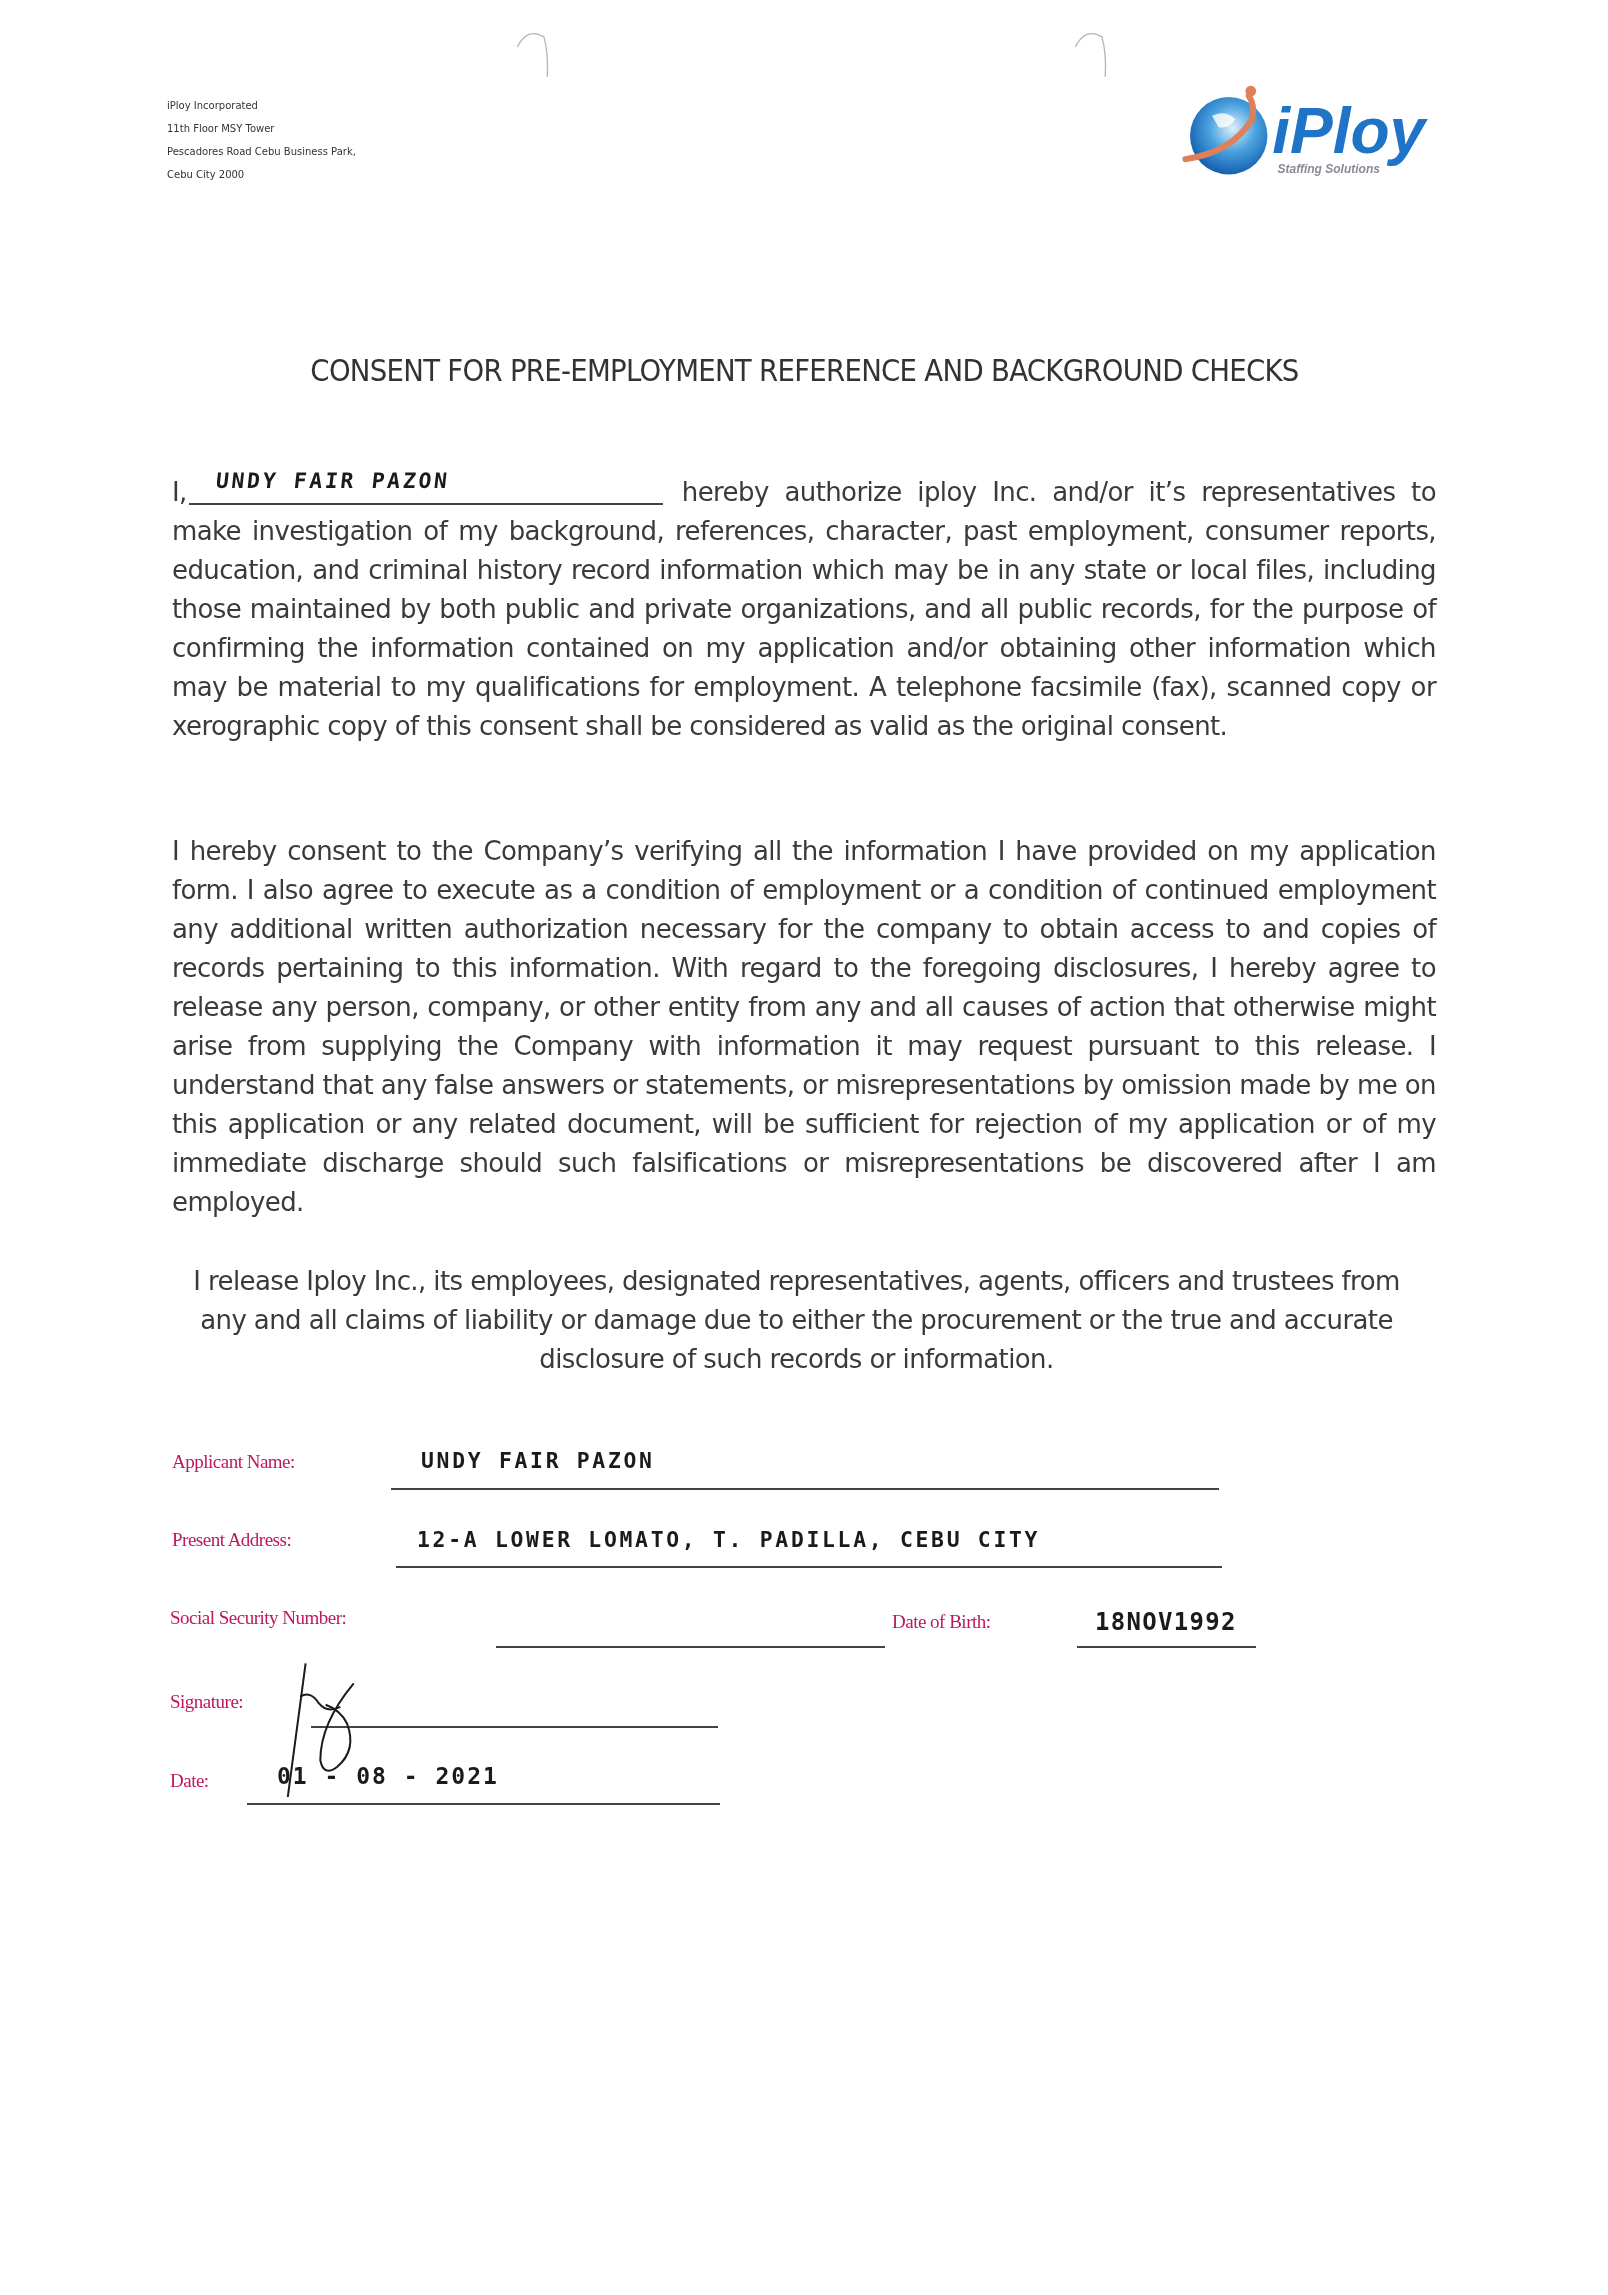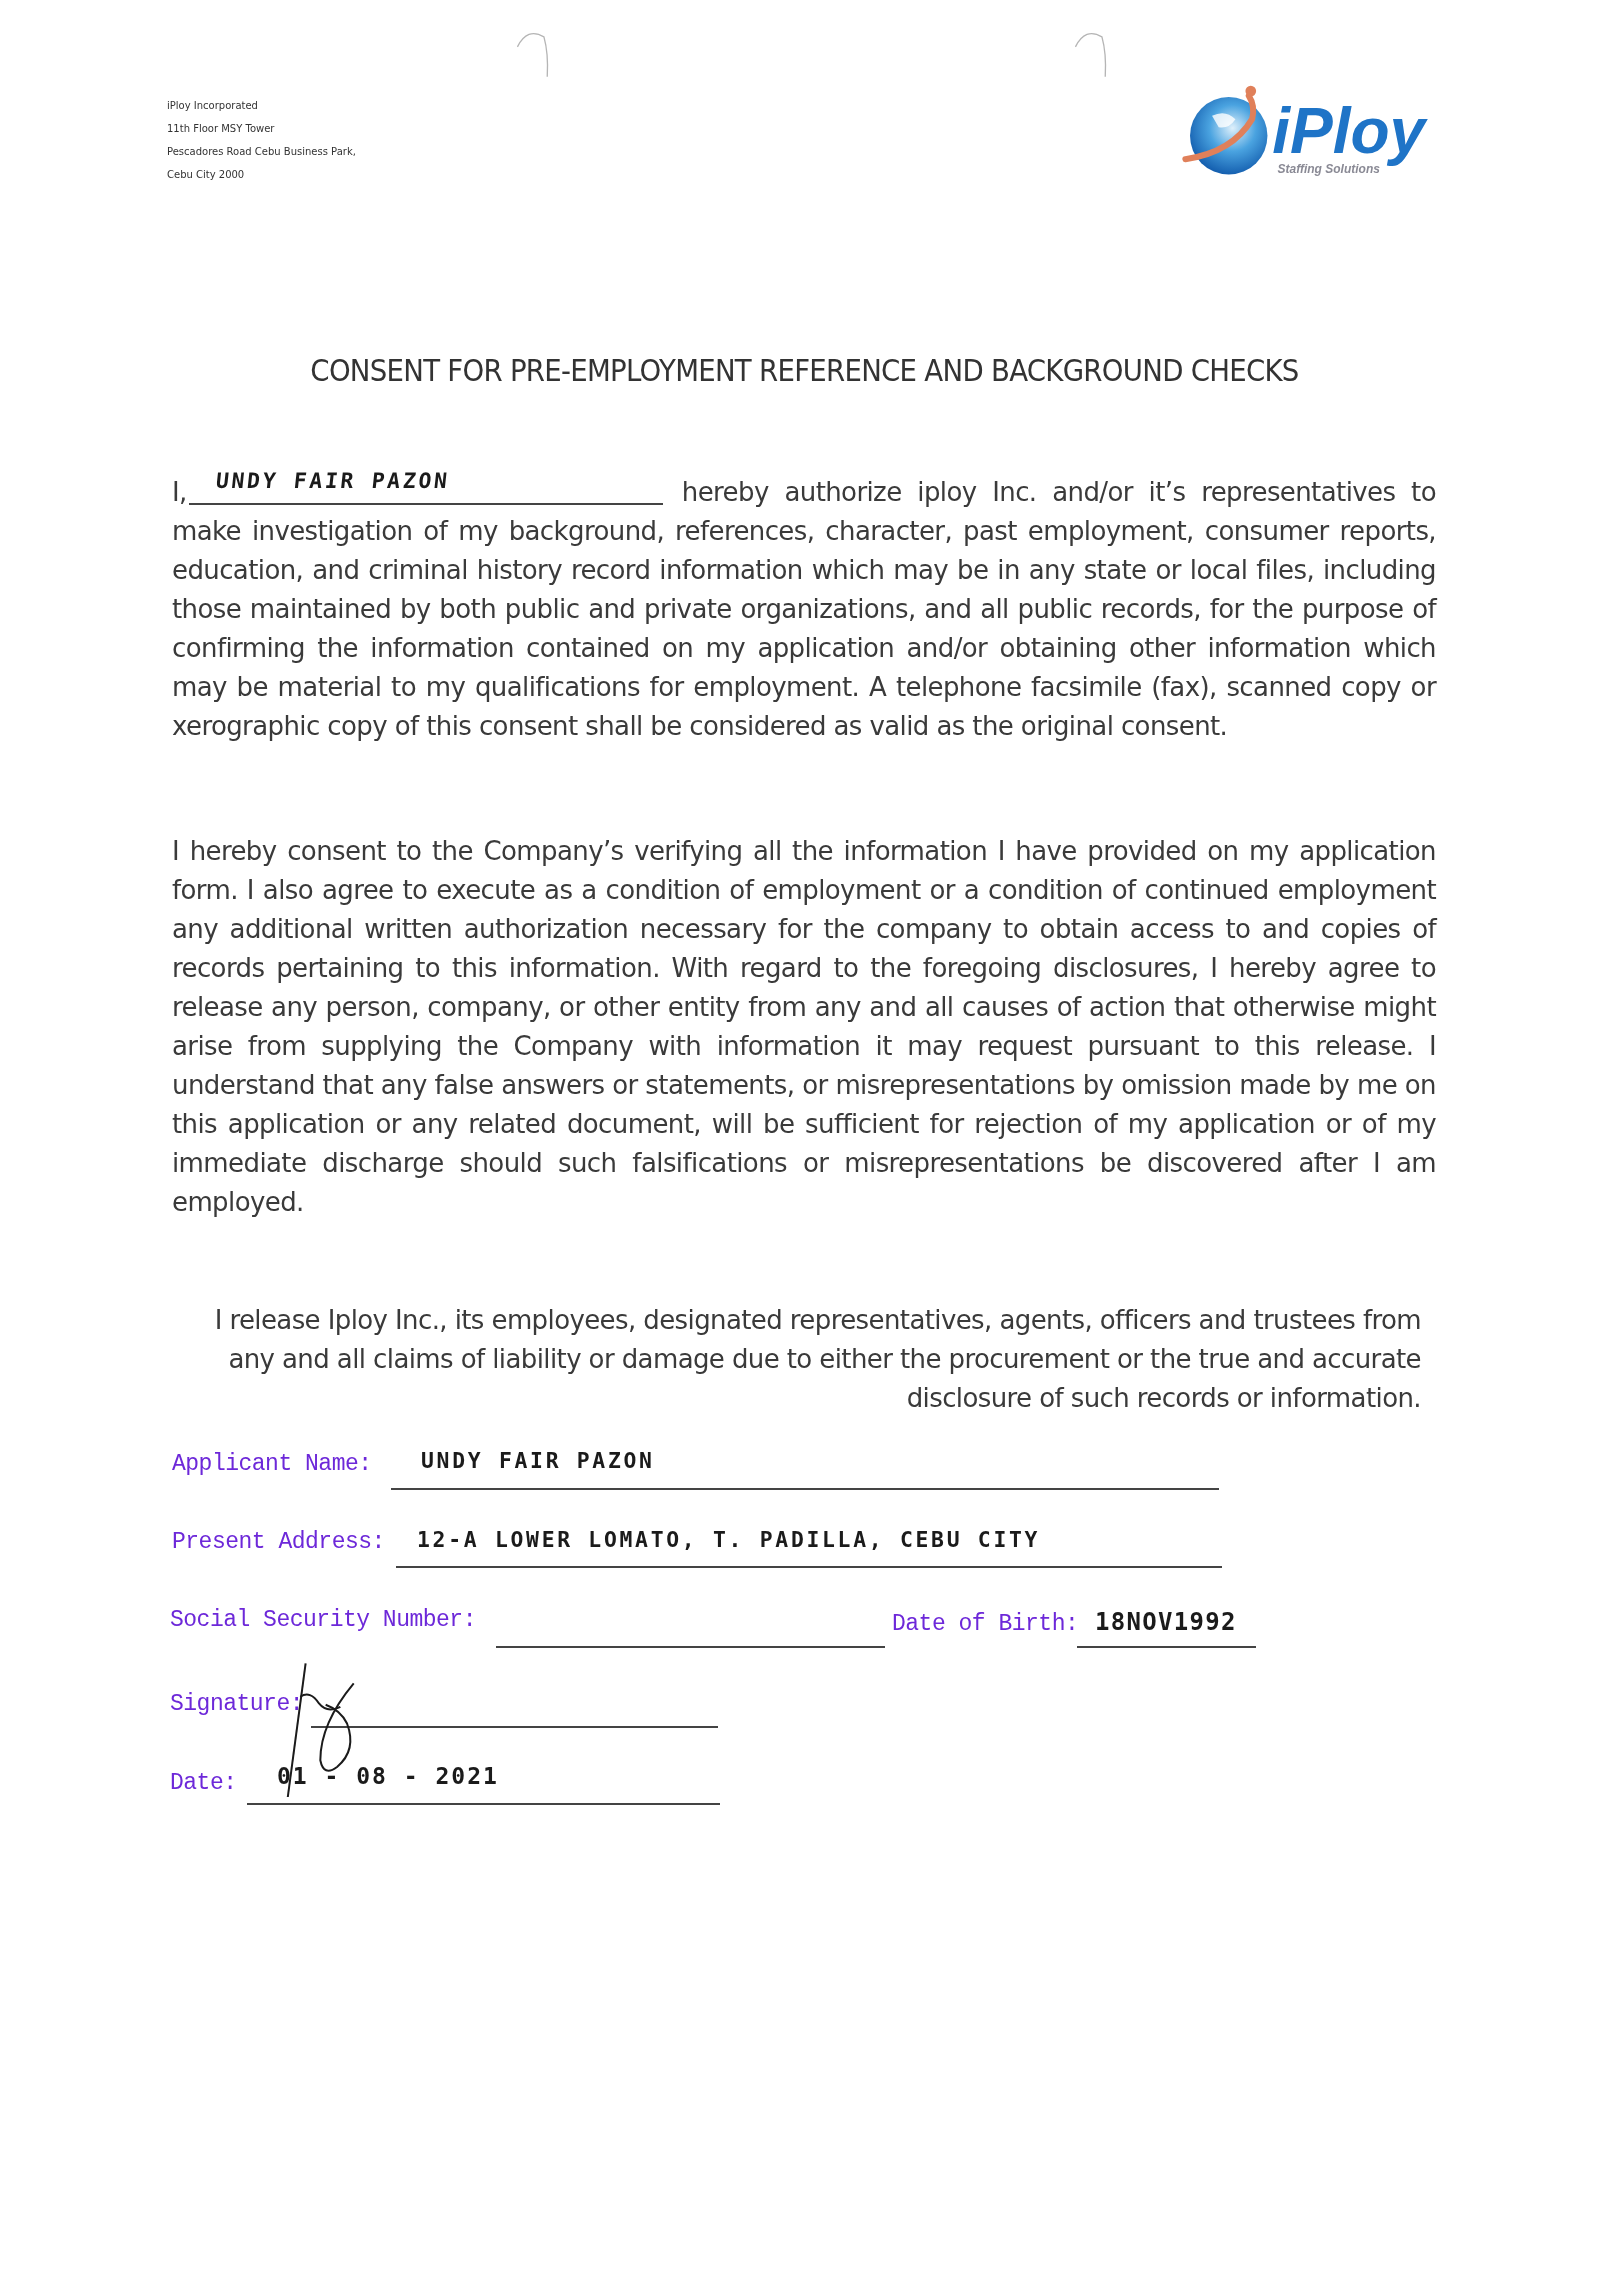--- a/index.html
+++ b/index.html
@@ -20,32 +20,32 @@
       letter-spacing: -0.8px; transform: scaleX(0.92);
     }
     .body {
       position: absolute; left: 172px; width: 1264px;
       font-family: "DejaVu Sans", sans-serif; font-size: 26px;
       line-height: 39px; color: #3a3a3a; text-align: justify;
       letter-spacing: -0.6px;
     }
     .p1 { top: 473px; }
     .p2 { top: 832px; }
-    .p3 { top: 1262px; text-align: right; width: 1249px; margin-top: 39px; }
+    .p3 { top: 1262px; text-align: center; width: 1249px; }
     .blank {
       display: inline-block; position: relative; width: 474px; height: 27px;
       border-bottom: 2px solid #444; vertical-align: -4px; margin: 0 2.7px;
     }
     .hand {
       font-family: "DejaVu Sans Mono", monospace; color: #1b1b1b;
       font-weight: bold; letter-spacing: 2.7px; position: absolute; white-space: nowrap;
       text-transform: uppercase;
     }
     .hand.inline { left: 27px; bottom: 2.7px; font-size: 21.4px; transform: skewX(-6deg); }
-    .field { position: absolute; font-family: Liberation Mono, monospace; font-size: 23px; color: #6d28d9; letter-spacing: -0.5px; }
+    .field { position: absolute; font-family: Liberation Serif, serif; font-size: 19px; color: #be185d; letter-spacing: -0.5px; }
     .line { position: absolute; height: 0; border-bottom: 2px solid #444; }
     .sig { position: absolute; left: 240px; top: 1650px; width: 174px; height: 147px; }
   </style>
 </head>
 <body>
 
 <svg class="punch" style="left:514px" viewBox="0 0 60 80">
   <path d="M5 30 Q20 0 45 15 Q52 40 50 75" fill="none" stroke="#b5b5b5" stroke-width="2"></path>
 </svg>
 <svg class="punch" style="left:1072px" viewBox="0 0 60 80">

